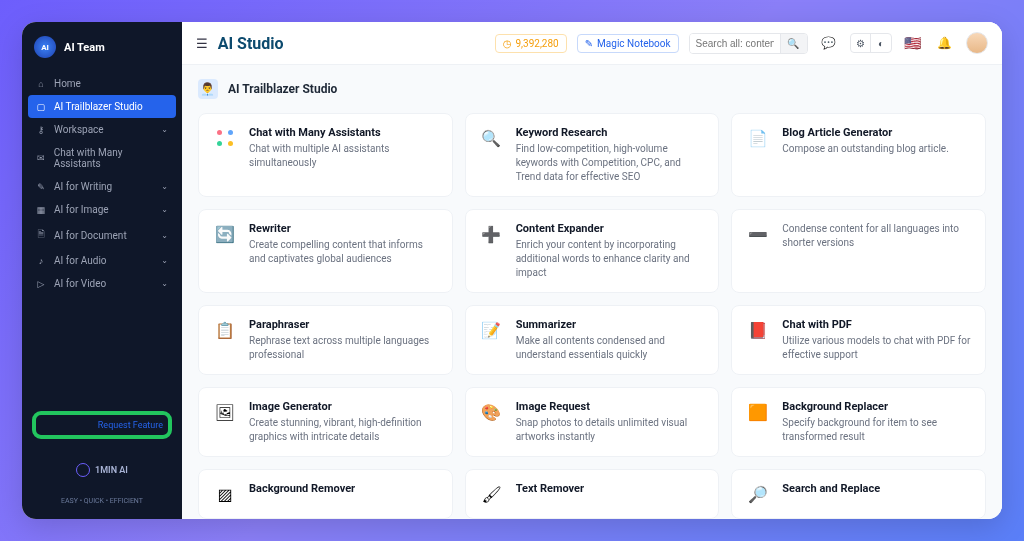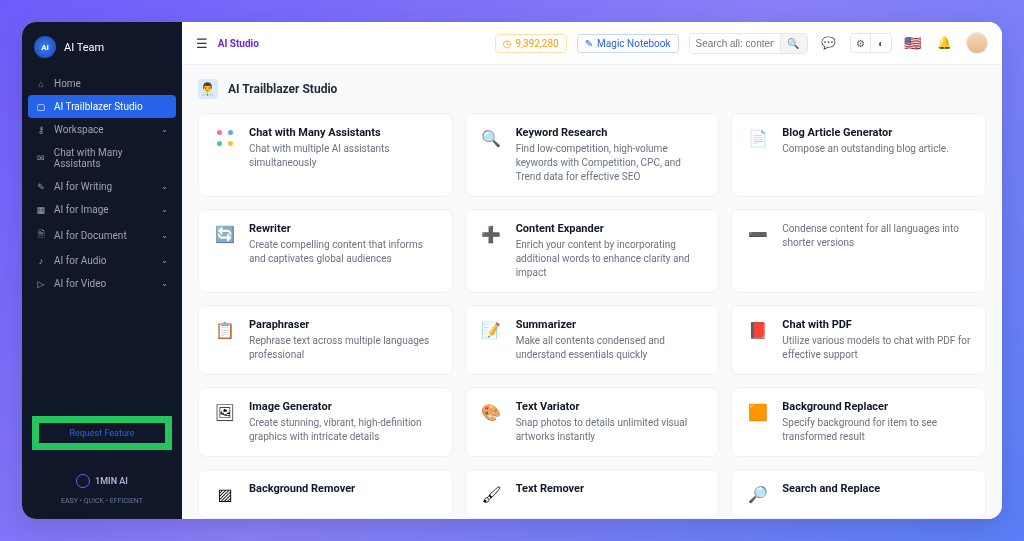--- a/index.html
+++ b/index.html
@@ -33,59 +33,59 @@
   gap: 8px;
   padding: 14px 12px;
 }
 .logo-circle {
   width: 22px; height: 22px;
   background: radial-gradient(circle, #3b82f6, #1e40af);
   border-radius: 50%;
   display: flex; align-items: center; justify-content: center;
   color: #fff; font-size: 8px; font-weight: 700;
 }
-.sidebar-header .title { color: #fff; font-weight: 400; font-size: 11px; }
+.sidebar-header .title { color: #fff; font-weight: 700; font-size: 11px; }
 .nav { flex: 1; padding: 0 6px; }
 .nav-item {
   display: flex; align-items: center; gap: 8px;
   padding: 6px 8px; border-radius: 4px;
   cursor: pointer; position: relative;
 }
 .nav-item.active { background: #2563eb; color: #fff; }
 .nav-item .chev { margin-left: auto; font-size: 8px; }
 .nav-ico { width: 10px; text-align: center; font-size: 9px; }
 .req-feature {
   margin: 14px 10px;
-  border: 7px solid #22c55e;
+  border: 4px solid #22c55e;
   color: #2563eb;
-  text-align: center;
+  text-align: right;
   padding: 5px;
-  border-radius: 0;
+  border-radius: 9px;
   font-size: 9px;
 }
 .sidebar-footer {
   text-align: center;
   padding: 10px 0 14px;
   font-size: 7px;
   color: #6b7a9b;
 }
 .sidebar-footer .brand {
   display: flex; justify-content: center; align-items: center; gap: 5px;
-  margin-bottom: 9px;
+  margin-bottom: 20px;
 }
 .brain-ico { width: 14px; height: 14px; border-radius: 50%; border: 1px solid #6b5efc; }
 .main { flex: 1; background: #f8fafc; display: flex; flex-direction: column; }
 .topbar {
   display: flex; align-items: center; gap: 10px;
   padding: 10px 14px;
   background: #fff;
   border-bottom: 1px solid #eef1f5;
 }
 .ham { font-size: 13px; color: #334; cursor: pointer; }
-.topbar h1 { font-size: 10px; font-weight: 700; color: #6d28d9; }
+.topbar h1 { font-size: 16px; font-weight: 700; color: #0c4a6e; }
 .topbar .spacer { flex: 1; }
 .credits {
   color: #f59e0b;
   font-size: 10px;
   border: 1px solid #fde1ad;
   padding: 3px 7px;
   border-radius: 4px;
   display: flex; align-items: center; gap: 4px;
 }
 .magic-nb {
@@ -334,21 +334,21 @@
           <div class="card">
             <div class="card-ico">🖼</div>
             <div class="card-body">
               <h3>Image Generator</h3>
               <p>Create stunning, vibrant, high-definition graphics with intricate details</p>
             </div>
           </div>
           <div class="card">
             <div class="card-ico">🎨</div>
             <div class="card-body">
-              <h3>Text Variator</h3>
+              <h3>Image Request</h3>
               <p>Snap photos to details unlimited visual artworks instantly</p>
             </div>
           </div>
           <div class="card">
             <div class="card-ico">🟧</div>
             <div class="card-body">
               <h3>Background Replacer</h3>
               <p>Specify background for item to see transformed result</p>
             </div>
           </div>

